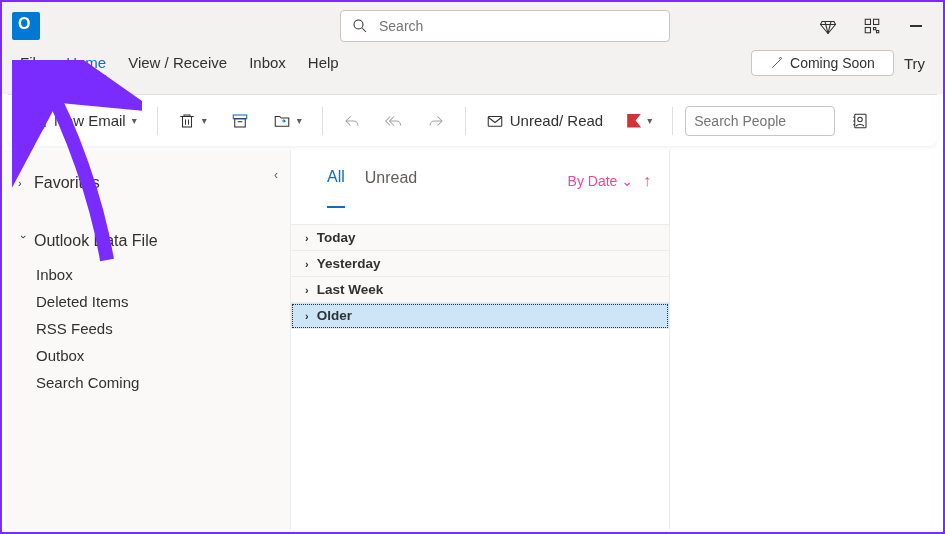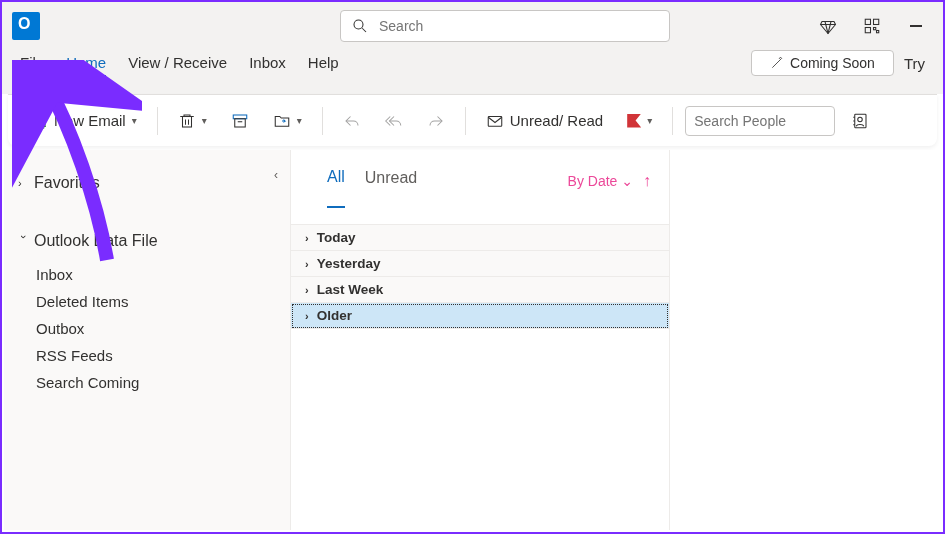--- a/index.html
+++ b/index.html
@@ -200,22 +200,22 @@
       <span class="side-group-title">Favorites</span>
     </div>
     <div style="height:18px"></div>
     <div class="side-group">
       <span class="exp" style="transform:rotate(90deg);display:inline-block">›</span>
       <span class="side-group-title">Outlook Data File</span>
     </div>
     <div class="side-items">
       <span class="side-item">Inbox</span>
       <span class="side-item">Deleted Items</span>
+      <span class="side-item">RSS Feeds</span>
       <span class="side-item">Outbox</span>
-      <span class="side-item">RSS Feeds</span>
       <span class="side-item">Search Coming</span>
     </div>
   </div>
 
   <div class="listpane">
     <div class="list-tabs">
       <span class="ltab active">All</span>
       <span class="ltab">Unread</span>
     </div>
     <div class="sort-area">

